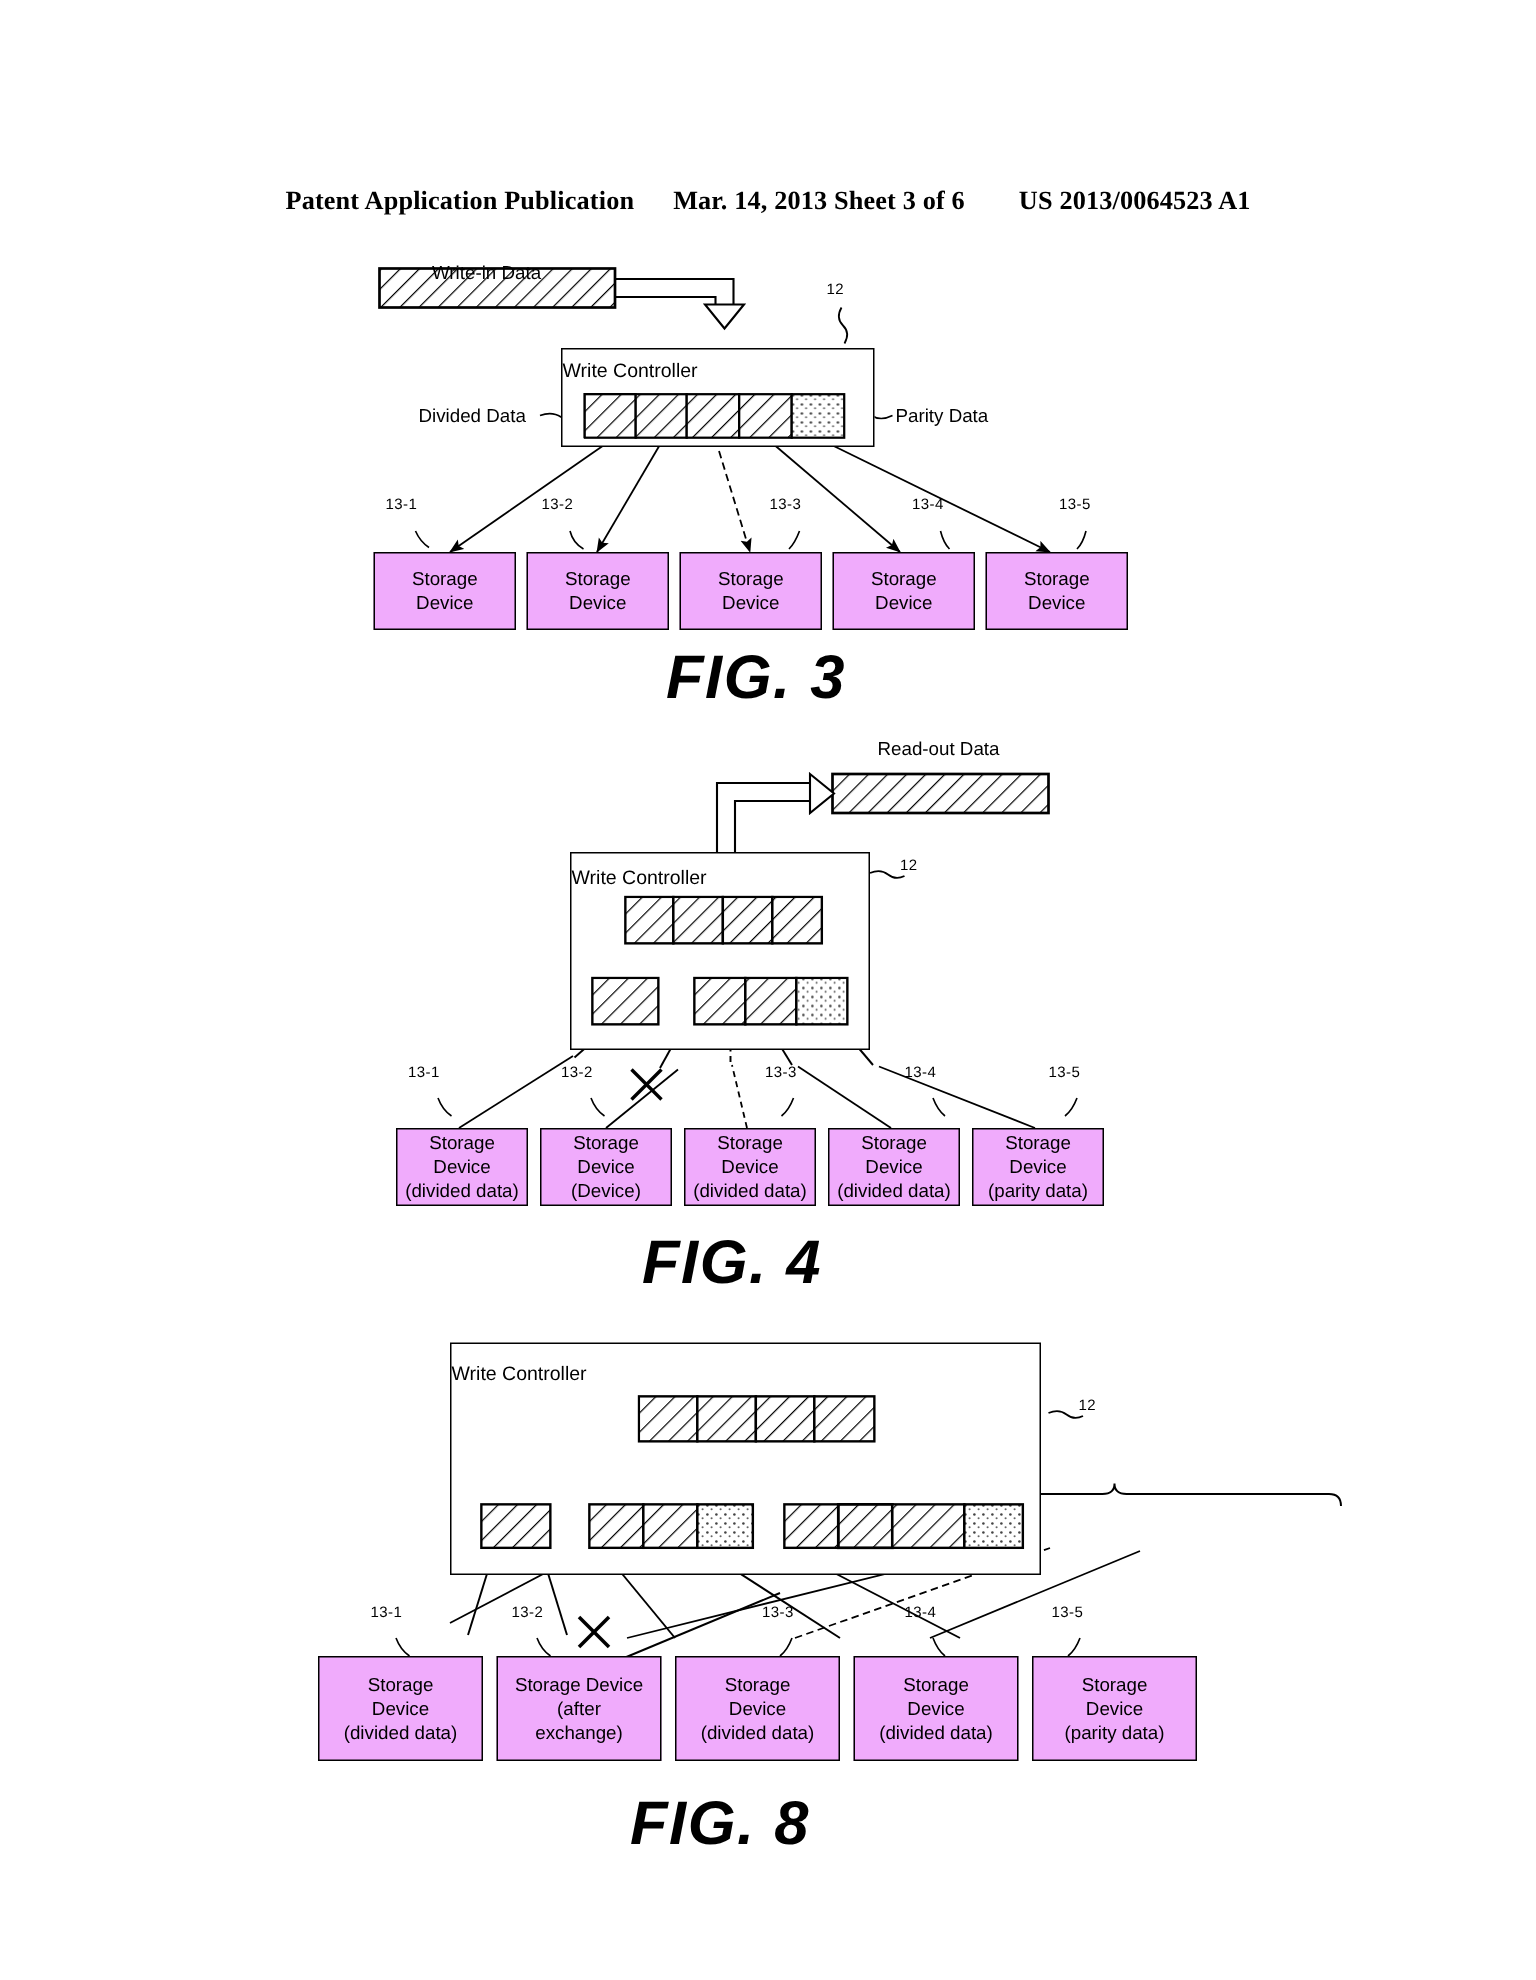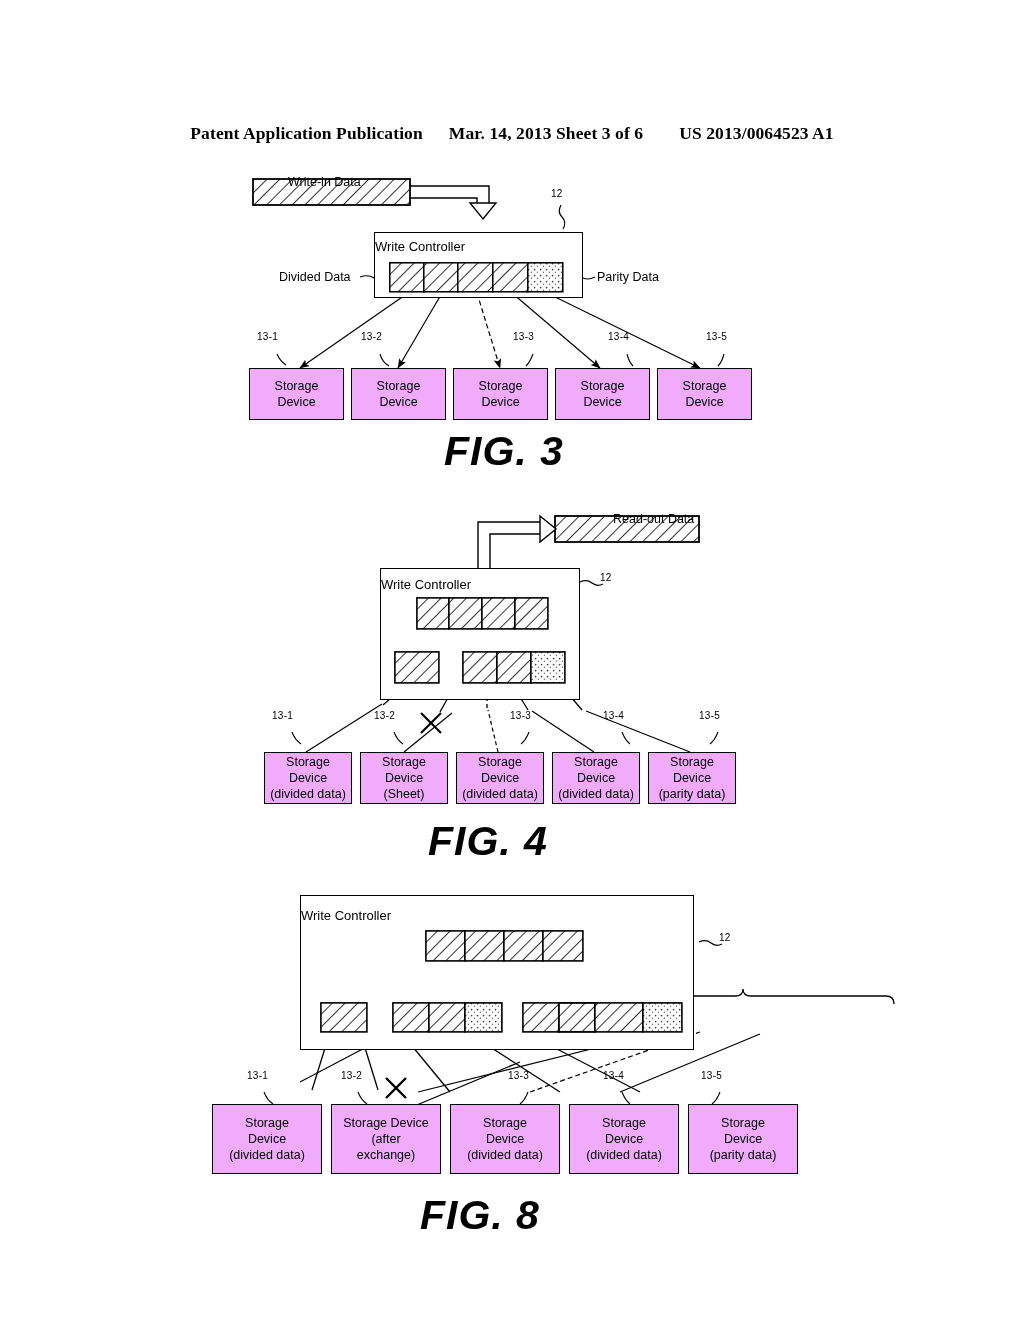--- a/index.html
+++ b/index.html
@@ -250,21 +250,21 @@
   </div>
   <div class="sd-box" style="left:657px; top:368px; width:95px; height:52px;">
     <span>Storage</span>
     <span>Device</span>
   </div>
 
   <div class="fig-caption" style="left:444px; top:428px;">FIG. 3</div>
 </div>
 
 <div>
-  <div class="lbl" style="left:585px; top:512px;margin-left:28px;">Read-out Data</div>
+  <div class="lbl" style="left:585px; top:492px;">Read-out Data</div>
 
   <div class="refnum" style="left:600px; top:572px;">12</div>
 
   <div class="ctrl-box" style="left:380px; top:568px; width:200px; height:132px;">
     <div class="ctrl-title" style="top:8px;">Write Controller</div>
   </div>
 
   <svg style="position:absolute; left:416px; top:597px; width:133px; height:33px;">
     <rect x="0.9" y="0.9" width="32" height="31" fill="url(#hatch)" stroke="#000" stroke-width="1.6"></rect>
     <rect x="32.9" y="0.9" width="33" height="31" fill="url(#hatch)" stroke="#000" stroke-width="1.6"></rect>
@@ -289,21 +289,21 @@
   <div class="refnum" style="left:699px; top:710px;">13-5</div>
 
   <div class="sd-box" style="left:264px; top:752px; width:88px; height:52px;">
     <span>Storage</span>
     <span>Device</span>
     <span>(divided data)</span>
   </div>
   <div class="sd-box" style="left:360px; top:752px; width:88px; height:52px;">
     <span>Storage</span>
     <span>Device</span>
-    <span>(Sheet)</span>
+    <span>(Device)</span>
   </div>
   <div class="sd-box" style="left:456px; top:752px; width:88px; height:52px;">
     <span>Storage</span>
     <span>Device</span>
     <span>(divided data)</span>
   </div>
   <div class="sd-box" style="left:552px; top:752px; width:88px; height:52px;">
     <span>Storage</span>
     <span>Device</span>
     <span>(divided data)</span>

